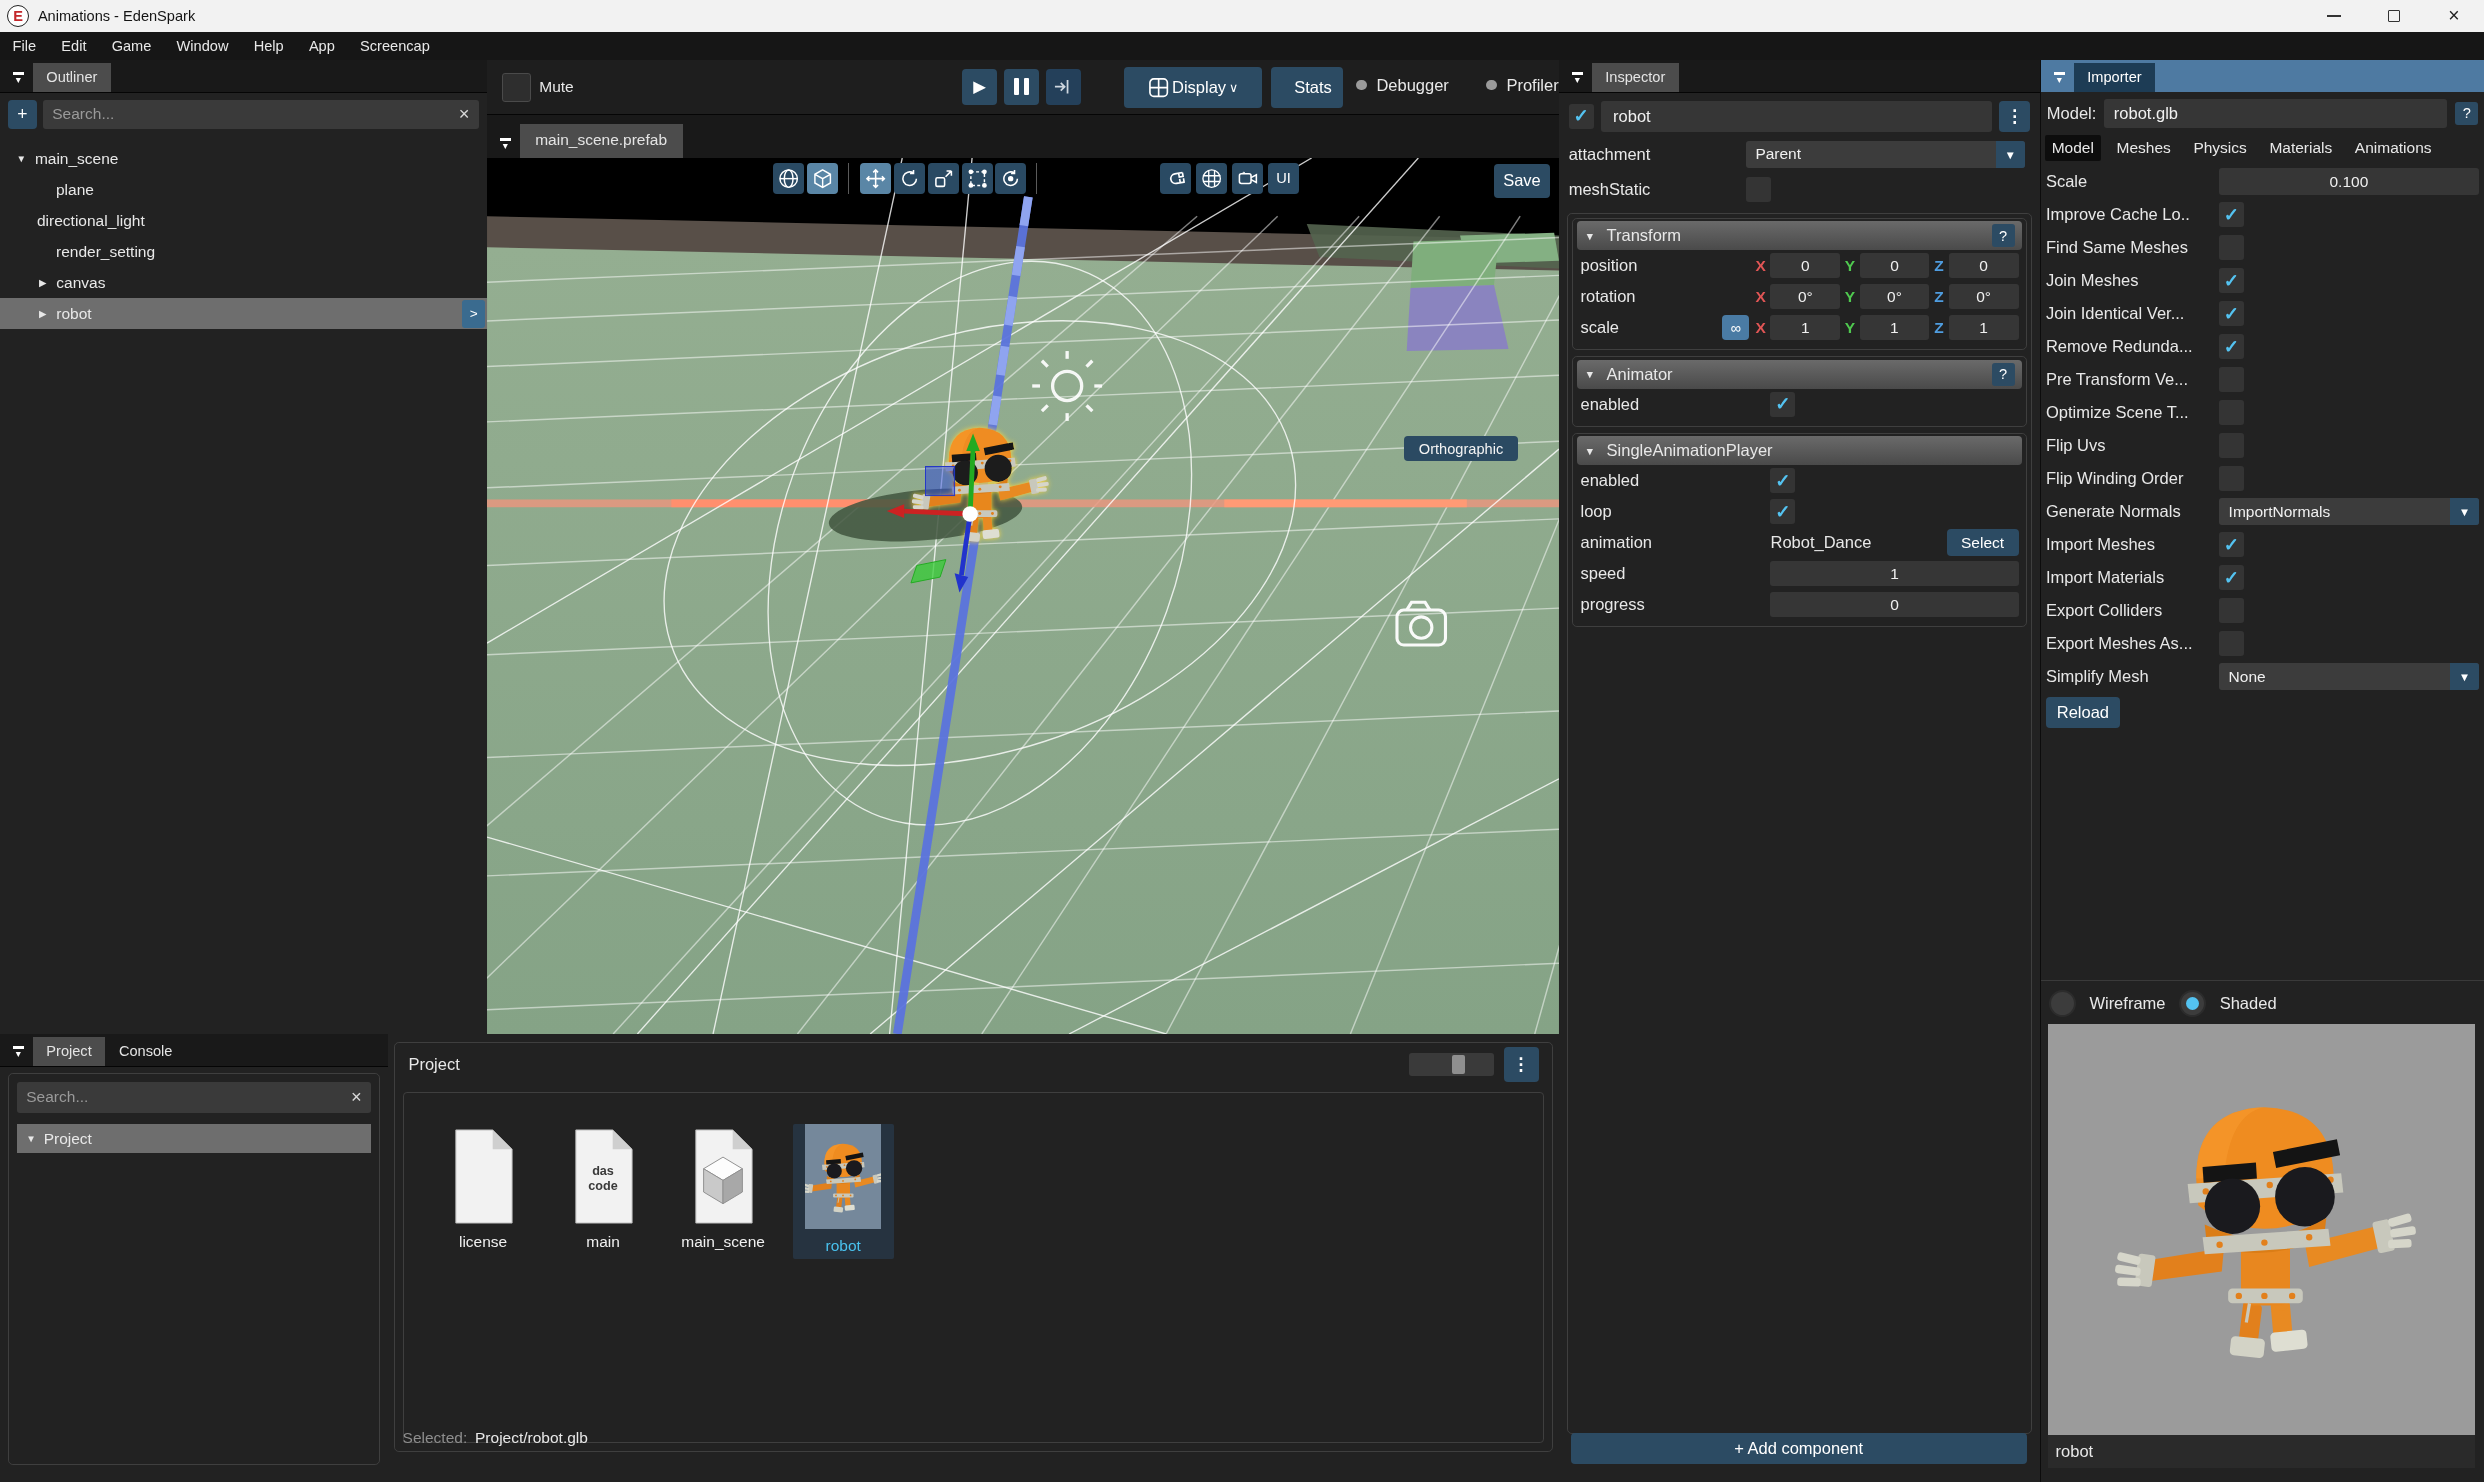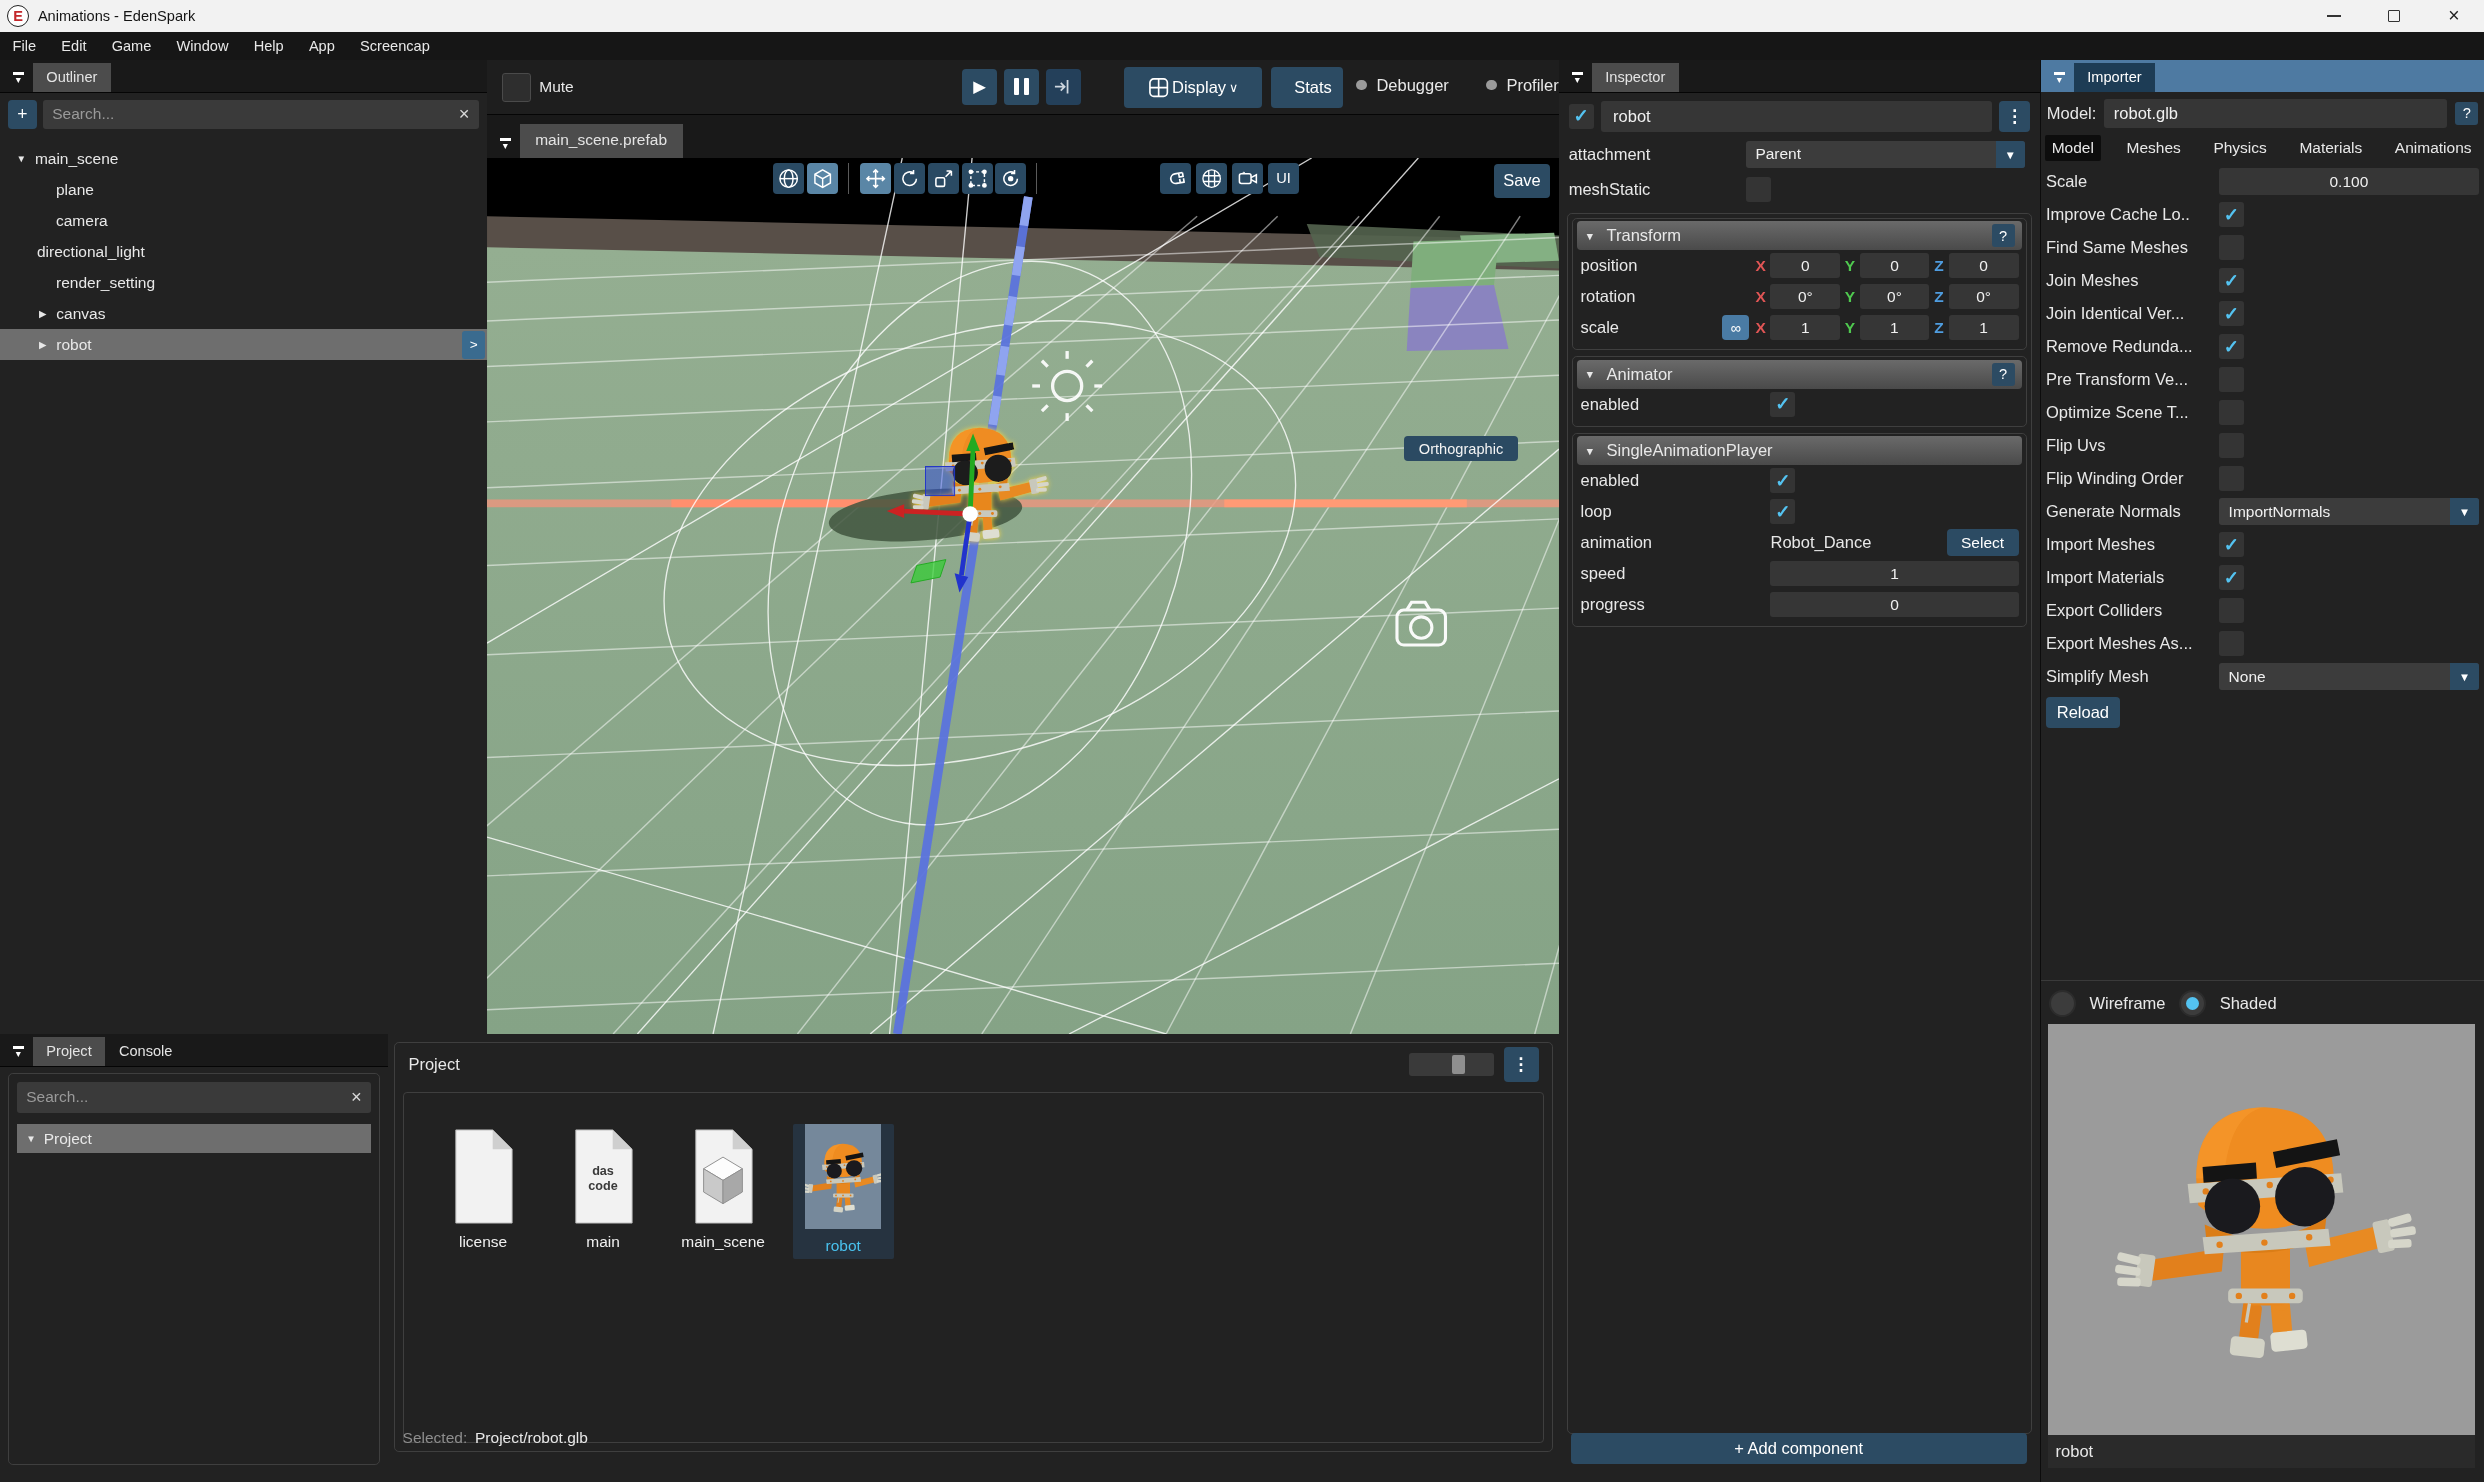--- a/index.html
+++ b/index.html
@@ -128,21 +128,21 @@
   .link-spacer{width:29px;}
   .wide-field{flex:1;height:25px;}
   #add-component{position:absolute;left:11.6px;top:1373px;width:456px;height:31px;font-size:16.5px;}
 
   
   #importer{left:2041px;top:60px;width:443px;height:1423px;background:#222;}
   #importer-header{height:32px;background:#4e7aa2;display:flex;align-items:flex-end;}
   #importer-header .tab{background:#1d3c55;color:#fff;}
   #model-row{display:flex;align-items:center;gap:7.8px;padding:6.8px 5.8px 5.8px;}
   #model-field{flex:1;height:29px;justify-content:flex-start;padding-left:9.7px;font-size:16.5px;}
-  #importer-tabs{display:flex;align-items:center;gap:19px;padding:1.9px 3.9px 3.9px;font-size:15.5px;}
+  #importer-tabs{display:flex;align-items:center;gap:9px;padding:1.9px 3.9px 3.9px;font-size:15.5px;}
   #importer-tabs .itab{padding:3.9px 6.8px;border-radius:1.9px;}
   #importer-tabs .itab.active{background:#0d0d0d;}
   .imrow{display:flex;align-items:center;height:33px;padding:0 4.9px;}
   .imrow .imlabel{width:173px;font-size:16.5px;white-space:nowrap;overflow:hidden;}
   .imrow .field{width:260px;height:27px;}
   .imrow .ddown{width:260px;}
   #reload-btn{margin:3.9px 0 0 4.9px;width:74px;height:31px;font-size:16.5px;}
   #preview-sep{position:absolute;left:0;top:920px;width:443px;height:1px;background:#3a3a3a;}
   #radio-row{position:absolute;left:7.8px;top:930px;display:flex;align-items:center;gap:13.6px;font-size:16.5px;}
   .radio{width:23px;height:23px;border-radius:50%;background:#3c3c3c;border:2.9px solid #2c2c2c;
@@ -282,23 +282,20 @@
       </div>
     </div>
     <div class="tree">
       <div class="tree-row d0">
           <span class="arrow">▼</span>
           <span>main_scene</span>
         </div>
       <div class="tree-row d1" style="padding-left:56px">
           <span>plane</span>
         </div>
-      <div class="tree-row d1" style="padding-left:56px">
-          <span>camera</span>
-        </div>
       <div class="tree-row d1" style="padding-left:37px">
           <span>directional_light</span>
         </div>
       <div class="tree-row d1" style="padding-left:56px">
           <span>render_setting</span>
         </div>
       <div class="tree-row d1">
           <span class="arrow">▶</span>
           <span>canvas</span>
         </div>

